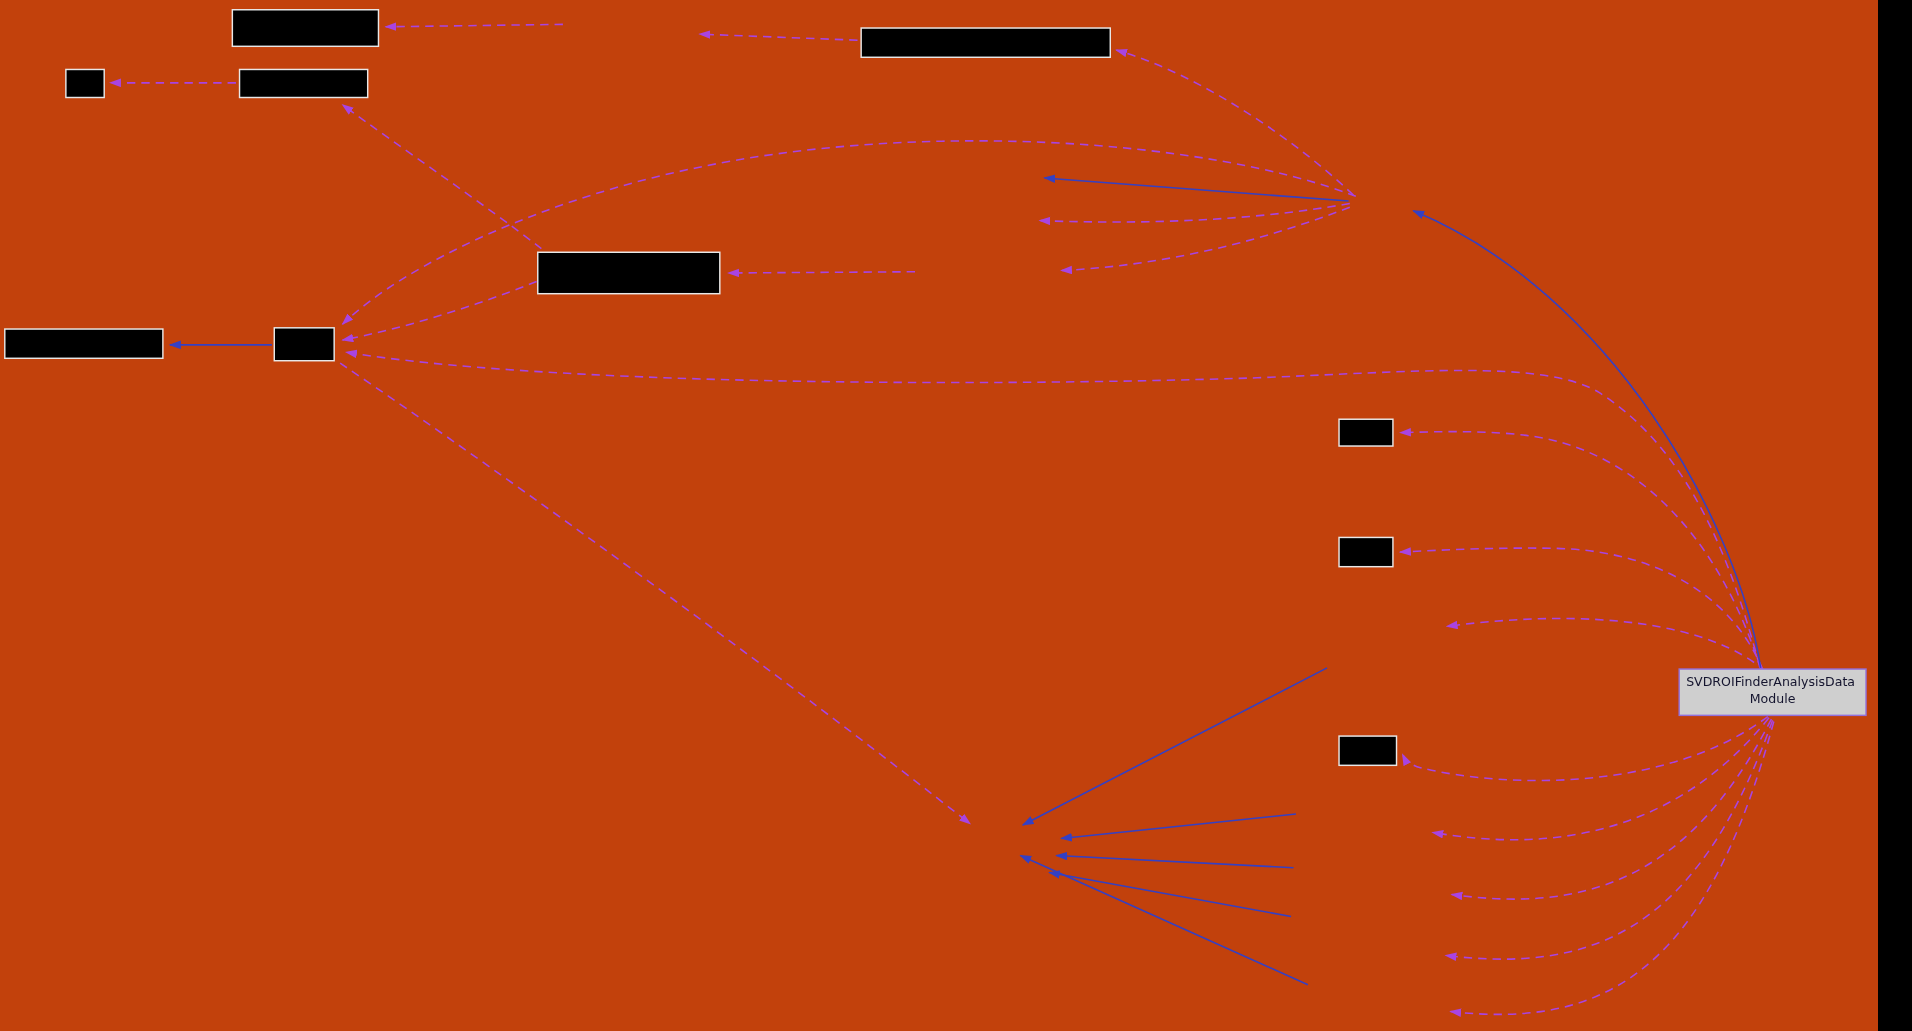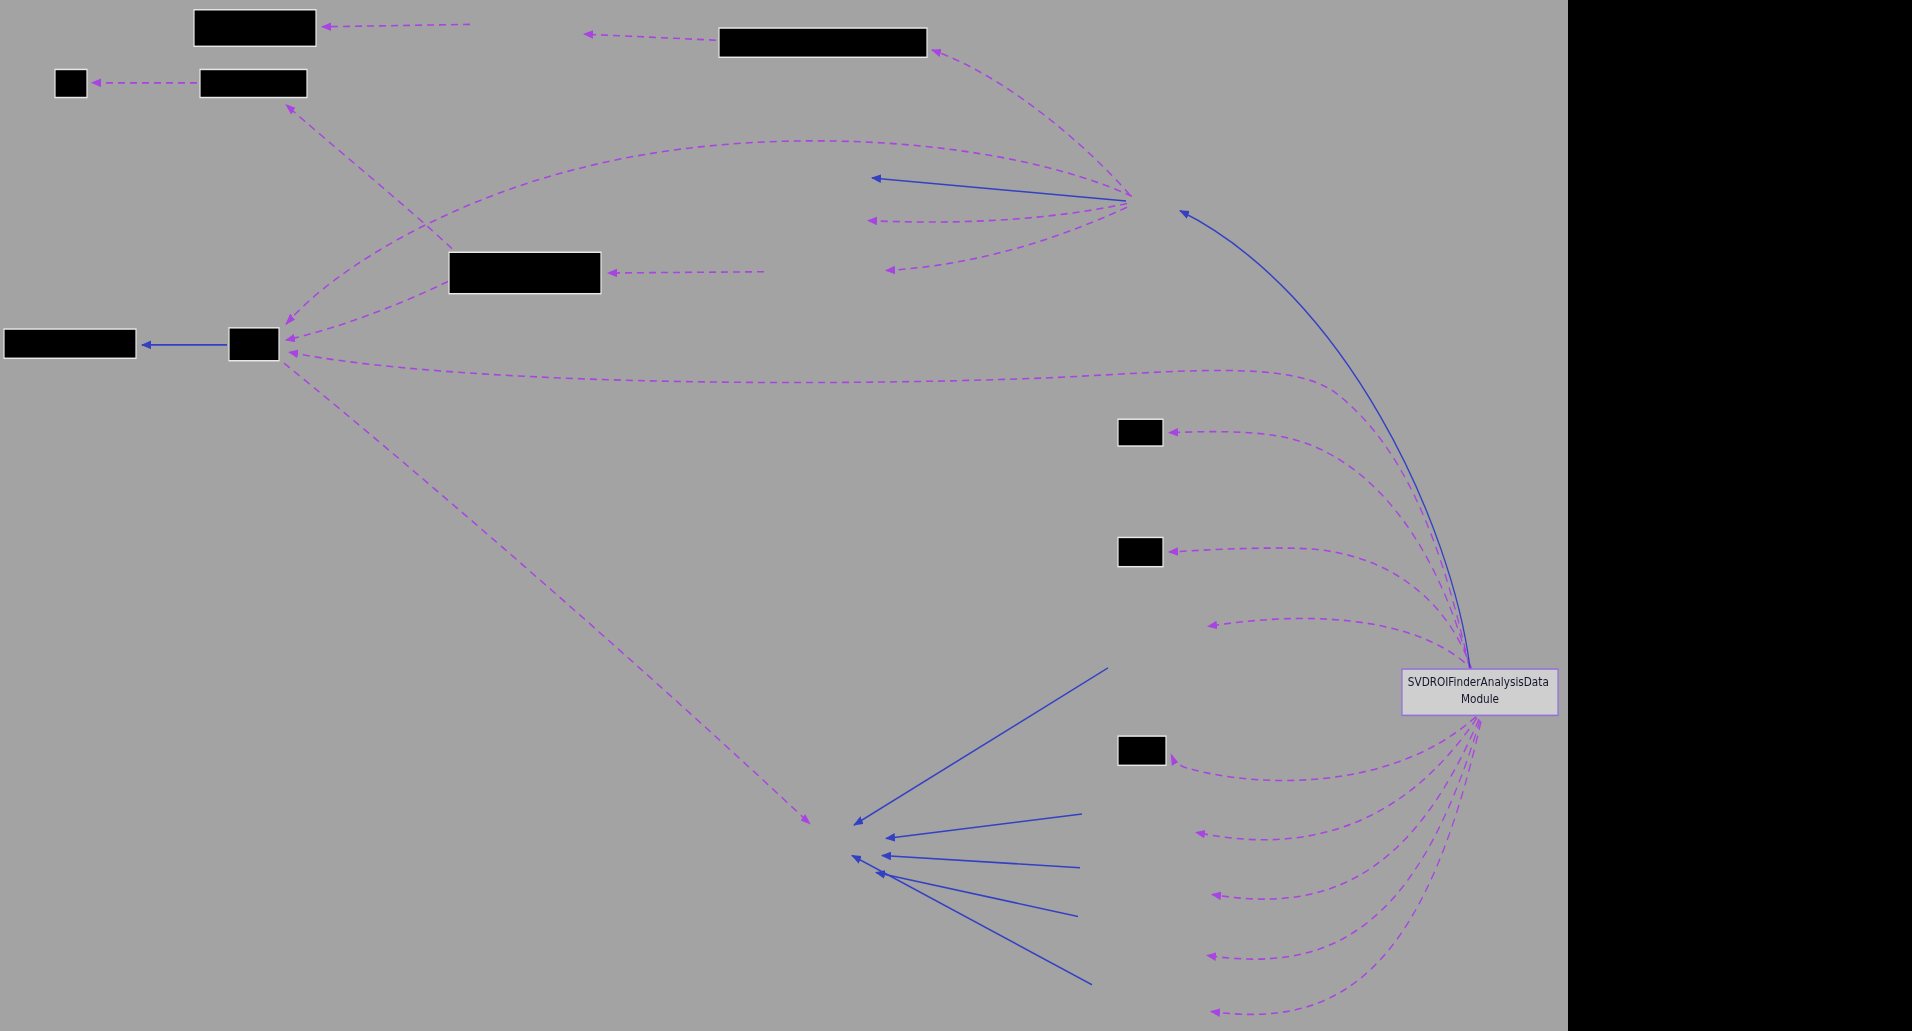--- a/index.html
+++ b/index.html
@@ -2,24 +2,24 @@
 <html><head>
 <meta charset="utf-8">
 <style>
   html, body {
     margin: 0;
     padding: 0;
     background: #000000;
   }
   .stage {
     position: relative;
-    width: 1568px;
+    width: 1878px;
     height: 1031px;
     overflow: hidden;
-    background: #a3a3a3;
+    background: #c2410c;
   }
   .stage svg {
     display: block;
     width: 100%;
     height: 100%;
   }
   .edge {
     fill: none;
     stroke-width: 1.3;
   }

